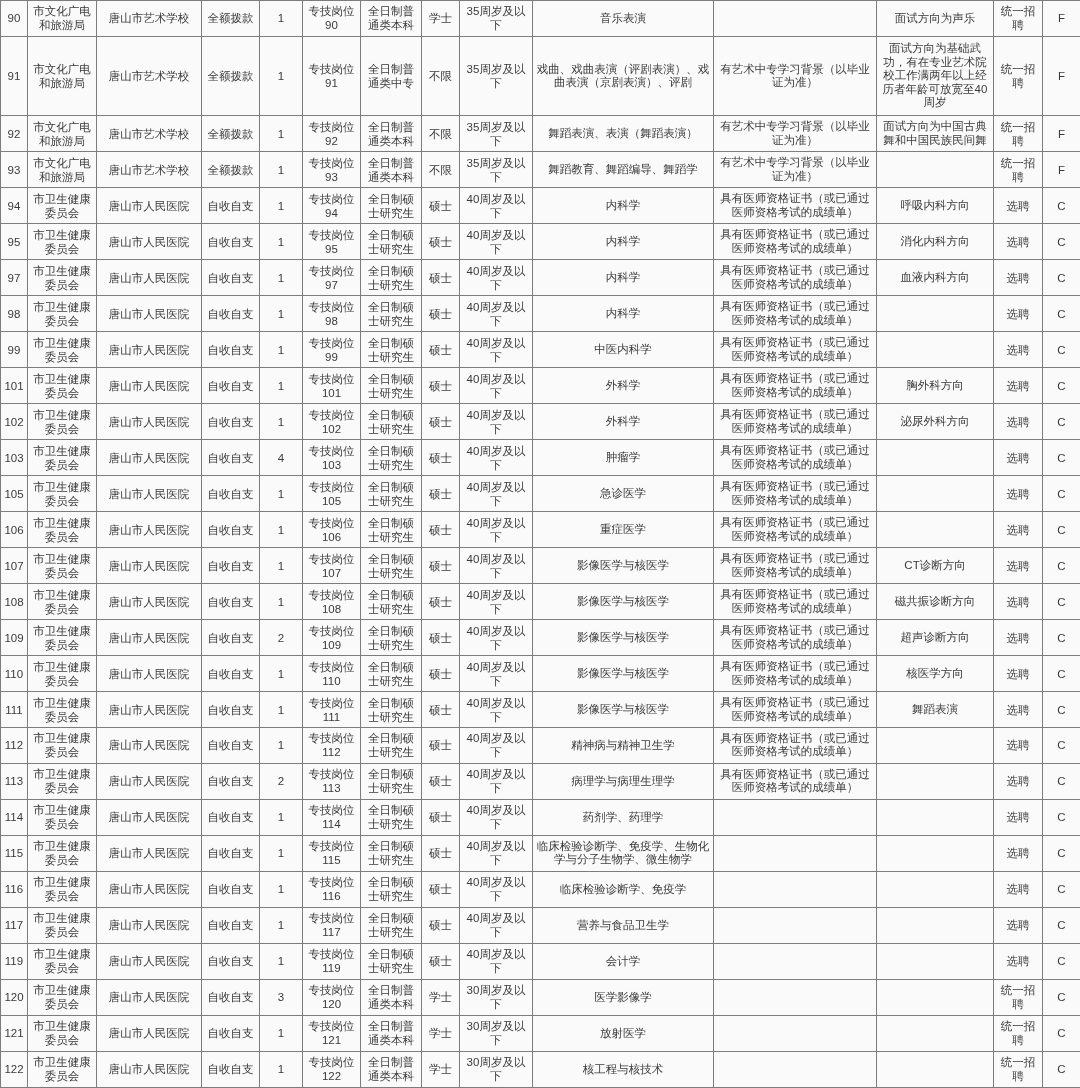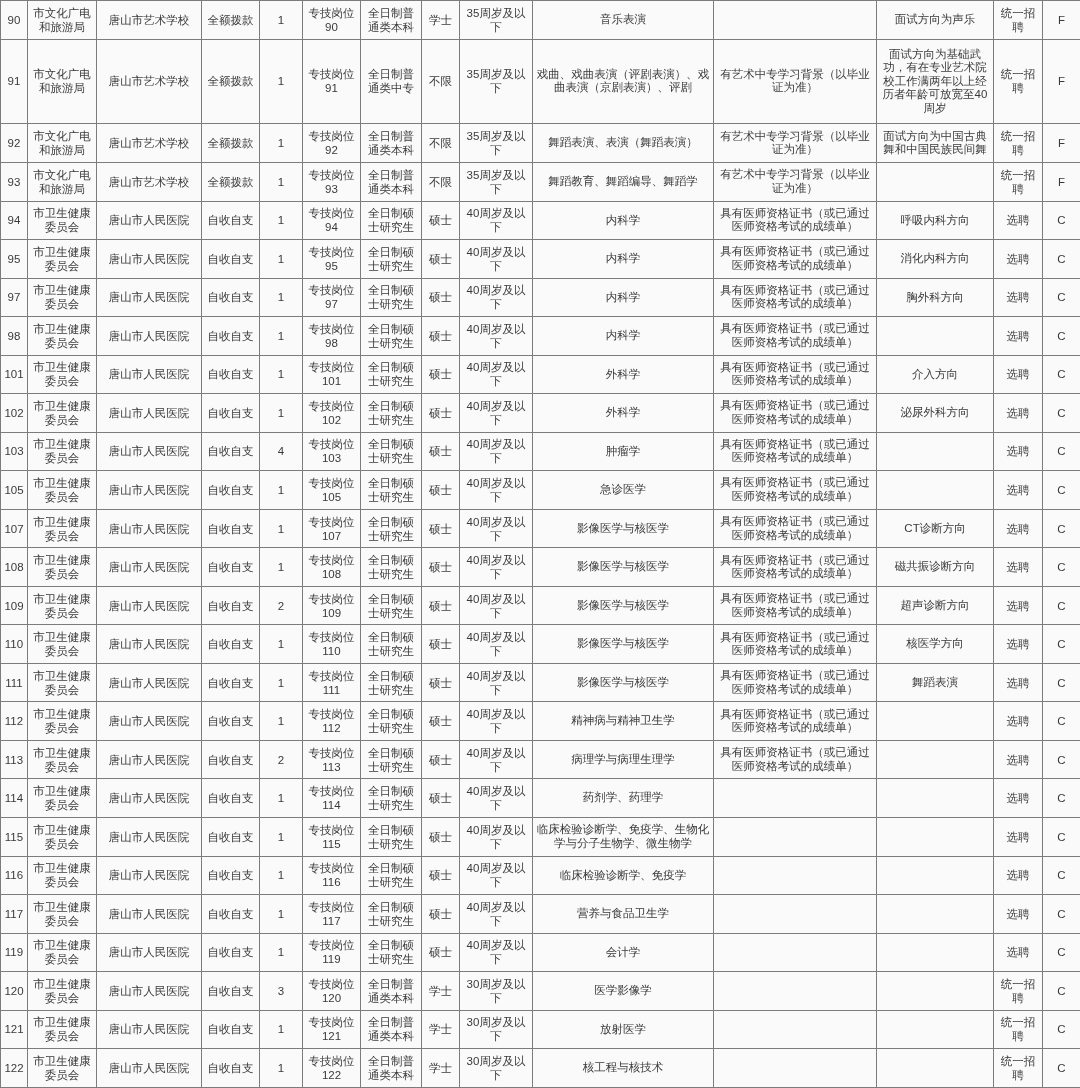--- a/index.html
+++ b/index.html
@@ -180,77 +180,96 @@
     <td class="c-count">1</td>
     <td class="c-post">
       <div>专技岗位</div>
       <div>97</div>
     </td>
     <td class="c-edu">全日制硕士研究生</td>
     <td class="c-degree">硕士</td>
     <td class="c-age">40周岁及以下</td>
     <td class="c-major">内科学</td>
     <td class="c-other">具有医师资格证书（或已通过医师资格考试的成绩单）</td>
+    <td class="c-remark">血液内科方向</td>
+    <td class="c-recruit">选聘</td>
+    <td class="c-cat">C</td>
+  </tr>
+        <tr>
+    <td class="c-no">98</td>
+    <td class="c-dept">市卫生健康委员会</td>
+    <td class="c-emp">唐山市人民医院</td>
+    <td class="c-fund">自收自支</td>
+    <td class="c-count">1</td>
+    <td class="c-post">
+      <div>专技岗位</div>
+      <div>98</div>
+    </td>
+    <td class="c-edu">全日制硕士研究生</td>
+    <td class="c-degree">硕士</td>
+    <td class="c-age">40周岁及以下</td>
+    <td class="c-major">内科学</td>
+    <td class="c-other">具有医师资格证书（或已通过医师资格考试的成绩单）</td>
+    <td class="c-remark"></td>
+    <td class="c-recruit">选聘</td>
+    <td class="c-cat">C</td>
+  </tr>
+        <tr>
+    <td class="c-no">99</td>
+    <td class="c-dept">市卫生健康委员会</td>
+    <td class="c-emp">唐山市人民医院</td>
+    <td class="c-fund">自收自支</td>
+    <td class="c-count">1</td>
+    <td class="c-post">
+      <div>专技岗位</div>
+      <div>99</div>
+    </td>
+    <td class="c-edu">全日制硕士研究生</td>
+    <td class="c-degree">硕士</td>
+    <td class="c-age">40周岁及以下</td>
+    <td class="c-major">中医内科学</td>
+    <td class="c-other">具有医师资格证书（或已通过医师资格考试的成绩单）</td>
+    <td class="c-remark"></td>
+    <td class="c-recruit">选聘</td>
+    <td class="c-cat">C</td>
+  </tr>
+        <tr>
+    <td class="c-no">101</td>
+    <td class="c-dept">市卫生健康委员会</td>
+    <td class="c-emp">唐山市人民医院</td>
+    <td class="c-fund">自收自支</td>
+    <td class="c-count">1</td>
+    <td class="c-post">
+      <div>专技岗位</div>
+      <div>101</div>
+    </td>
+    <td class="c-edu">全日制硕士研究生</td>
+    <td class="c-degree">硕士</td>
+    <td class="c-age">40周岁及以下</td>
+    <td class="c-major">外科学</td>
+    <td class="c-other">具有医师资格证书（或已通过医师资格考试的成绩单）</td>
     <td class="c-remark">胸外科方向</td>
     <td class="c-recruit">选聘</td>
     <td class="c-cat">C</td>
   </tr>
         <tr>
-    <td class="c-no">98</td>
-    <td class="c-dept">市卫生健康委员会</td>
-    <td class="c-emp">唐山市人民医院</td>
-    <td class="c-fund">自收自支</td>
-    <td class="c-count">1</td>
-    <td class="c-post">
-      <div>专技岗位</div>
-      <div>98</div>
-    </td>
-    <td class="c-edu">全日制硕士研究生</td>
-    <td class="c-degree">硕士</td>
-    <td class="c-age">40周岁及以下</td>
-    <td class="c-major">内科学</td>
-    <td class="c-other">具有医师资格证书（或已通过医师资格考试的成绩单）</td>
-    <td class="c-remark"></td>
-    <td class="c-recruit">选聘</td>
-    <td class="c-cat">C</td>
-  </tr>
-        <tr>
-    <td class="c-no">101</td>
-    <td class="c-dept">市卫生健康委员会</td>
-    <td class="c-emp">唐山市人民医院</td>
-    <td class="c-fund">自收自支</td>
-    <td class="c-count">1</td>
-    <td class="c-post">
-      <div>专技岗位</div>
-      <div>101</div>
+    <td class="c-no">102</td>
+    <td class="c-dept">市卫生健康委员会</td>
+    <td class="c-emp">唐山市人民医院</td>
+    <td class="c-fund">自收自支</td>
+    <td class="c-count">1</td>
+    <td class="c-post">
+      <div>专技岗位</div>
+      <div>102</div>
     </td>
     <td class="c-edu">全日制硕士研究生</td>
     <td class="c-degree">硕士</td>
     <td class="c-age">40周岁及以下</td>
     <td class="c-major">外科学</td>
     <td class="c-other">具有医师资格证书（或已通过医师资格考试的成绩单）</td>
-    <td class="c-remark">介入方向</td>
-    <td class="c-recruit">选聘</td>
-    <td class="c-cat">C</td>
-  </tr>
-        <tr>
-    <td class="c-no">102</td>
-    <td class="c-dept">市卫生健康委员会</td>
-    <td class="c-emp">唐山市人民医院</td>
-    <td class="c-fund">自收自支</td>
-    <td class="c-count">1</td>
-    <td class="c-post">
-      <div>专技岗位</div>
-      <div>102</div>
-    </td>
-    <td class="c-edu">全日制硕士研究生</td>
-    <td class="c-degree">硕士</td>
-    <td class="c-age">40周岁及以下</td>
-    <td class="c-major">外科学</td>
-    <td class="c-other">具有医师资格证书（或已通过医师资格考试的成绩单）</td>
     <td class="c-remark">泌尿外科方向</td>
     <td class="c-recruit">选聘</td>
     <td class="c-cat">C</td>
   </tr>
         <tr>
     <td class="c-no">103</td>
     <td class="c-dept">市卫生健康委员会</td>
     <td class="c-emp">唐山市人民医院</td>
     <td class="c-fund">自收自支</td>
     <td class="c-count">4</td>
@@ -274,20 +293,39 @@
     <td class="c-fund">自收自支</td>
     <td class="c-count">1</td>
     <td class="c-post">
       <div>专技岗位</div>
       <div>105</div>
     </td>
     <td class="c-edu">全日制硕士研究生</td>
     <td class="c-degree">硕士</td>
     <td class="c-age">40周岁及以下</td>
     <td class="c-major">急诊医学</td>
+    <td class="c-other">具有医师资格证书（或已通过医师资格考试的成绩单）</td>
+    <td class="c-remark"></td>
+    <td class="c-recruit">选聘</td>
+    <td class="c-cat">C</td>
+  </tr>
+        <tr>
+    <td class="c-no">106</td>
+    <td class="c-dept">市卫生健康委员会</td>
+    <td class="c-emp">唐山市人民医院</td>
+    <td class="c-fund">自收自支</td>
+    <td class="c-count">1</td>
+    <td class="c-post">
+      <div>专技岗位</div>
+      <div>106</div>
+    </td>
+    <td class="c-edu">全日制硕士研究生</td>
+    <td class="c-degree">硕士</td>
+    <td class="c-age">40周岁及以下</td>
+    <td class="c-major">重症医学</td>
     <td class="c-other">具有医师资格证书（或已通过医师资格考试的成绩单）</td>
     <td class="c-remark"></td>
     <td class="c-recruit">选聘</td>
     <td class="c-cat">C</td>
   </tr>
         <tr>
     <td class="c-no">107</td>
     <td class="c-dept">市卫生健康委员会</td>
     <td class="c-emp">唐山市人民医院</td>
     <td class="c-fund">自收自支</td>

